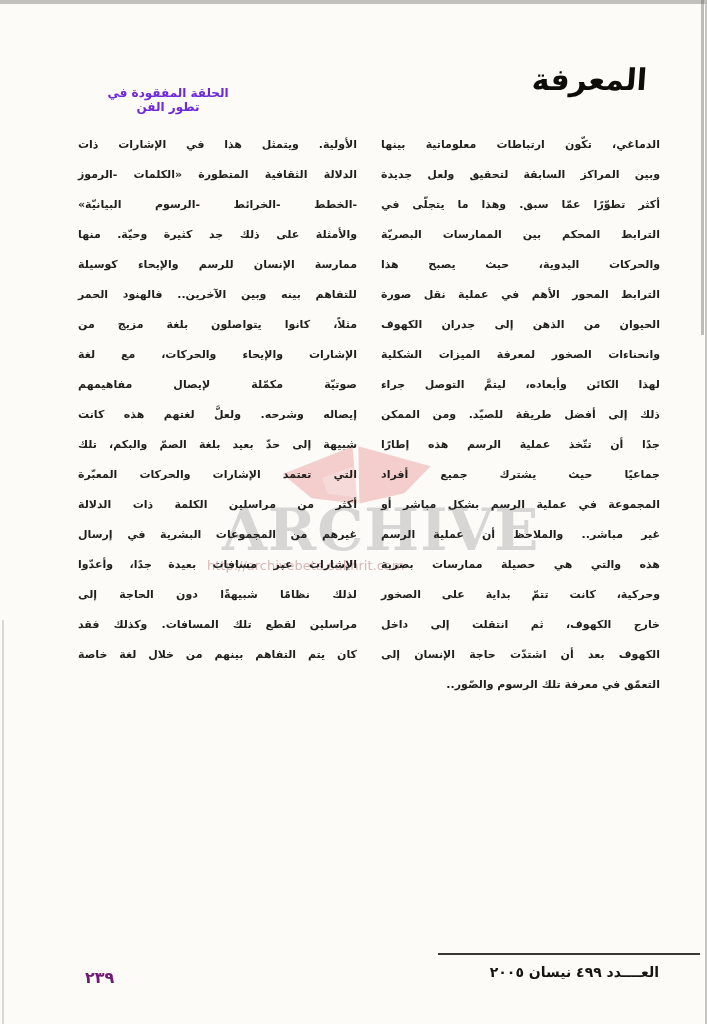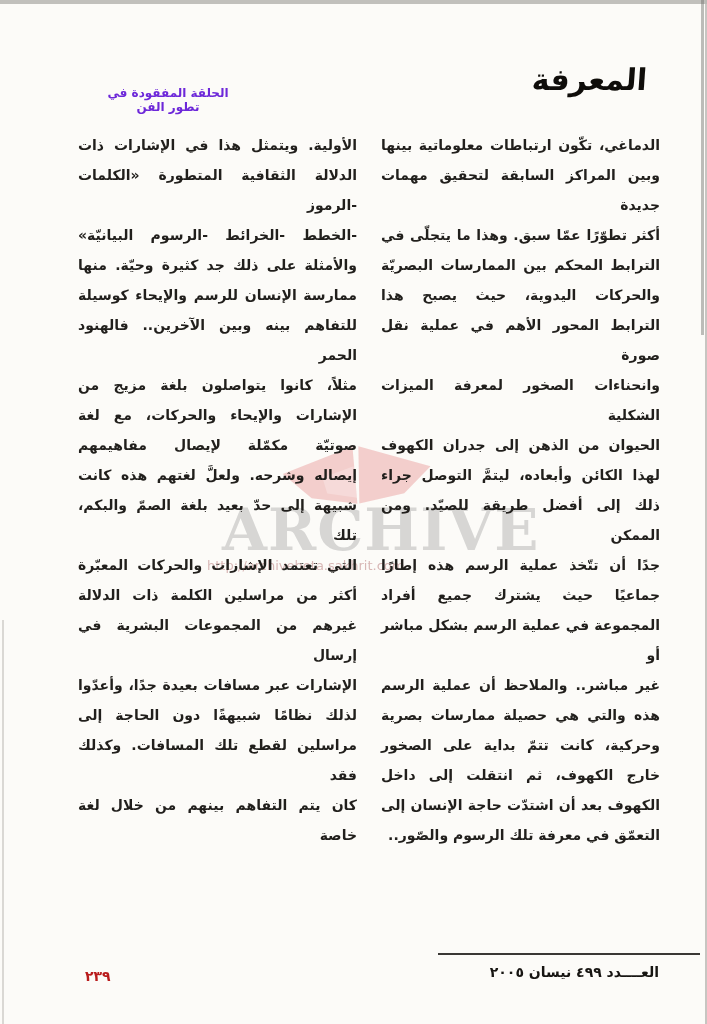--- a/index.html
+++ b/index.html
@@ -42,34 +42,34 @@
   
   .main{
     position:absolute;top:130px;left:0;right:0;
     display:flex;direction:rtl;
     padding:0 47px 0 78px;gap:24px;
   }
   .col{flex:1;min-width:0;}
   .para{margin:0;}
   .tline{
     direction:rtl;
-    font-size:14px;font-weight:bold;line-height:30px;
+    font-size:11px;font-weight:bold;line-height:30px;
     text-align:justify;text-align-last:justify;
     color:#211f1c;
   }
   .tline.lastline{text-align-last:right;}
   
   .footer-rule{position:absolute;top:953px;right:7px;width:262px;height:2px;background:#3a3835;}
   .footer-issue{
     position:absolute;top:964px;right:48px;
     font-size:14px;font-weight:bold;direction:rtl;color:#171512;
   }
   .footer-page{
     position:absolute;top:968px;left:85px;
-    font-size:14px;font-weight:bold;direction:rtl;color:#b91c1c;text-align:center;
+    font-size:16px;font-weight:bold;direction:rtl;color:#701a75;text-align:center;
   }
 </style>
 </head>
 <body>
 
 <div class="page">
 
   <div class="scan-top"></div>
   <div class="scan-right-a"></div>
   <div class="scan-right-b"></div>
@@ -85,27 +85,27 @@
       <polygon points="40,30 72,20 74,52 44,46" fill="#ffffff" opacity="0.25"></polygon>
     </svg>
   </div>
   <div class="wm wm-archive">ARCHIVE</div>
   <div class="wm wm-url">http://archivebeta.sakhrit.com</div>
 
   <div class="main">
     <div class="col">
         <div class="para">
           <div class="tline">الدماغي، تكّون ارتباطات معلوماتية بينها</div>
-          <div class="tline">وبين المراكز السابقة لتحقيق مهمات جديدة</div>
+          <div class="tline">وبين المراكز السابقة لتحقيق ولعل جديدة</div>
           <div class="tline">أكثر تطوّرًا عمّا سبق. وهذا ما يتجلّى في</div>
           <div class="tline">الترابط المحكم بين الممارسات البصريّة</div>
           <div class="tline">والحركات اليدوية، حيث يصبح هذا</div>
           <div class="tline">الترابط المحور الأهم في عملية نقل صورة</div>
+          <div class="tline">الحيوان من الذهن إلى جدران الكهوف</div>
           <div class="tline">وانحناءات الصخور لمعرفة الميزات الشكلية</div>
-          <div class="tline">الحيوان من الذهن إلى جدران الكهوف</div>
           <div class="tline">لهذا الكائن وأبعاده، ليتمَّ التوصل جراء</div>
           <div class="tline">ذلك إلى أفضل طريقة للصيّد. ومن الممكن</div>
           <div class="tline">جدًا أن تتّخذ عملية الرسم هذه إطارًا</div>
           <div class="tline">جماعيًا حيث يشترك جميع أفراد</div>
           <div class="tline">المجموعة في عملية الرسم بشكل مباشر أو</div>
           <div class="tline">غير مباشر.. والملاحظ أن عملية الرسم</div>
           <div class="tline">هذه والتي هي حصيلة ممارسات بصرية</div>
           <div class="tline">وحركية، كانت تتمّ بداية على الصخور</div>
           <div class="tline">خارج الكهوف، ثم انتقلت إلى داخل</div>
           <div class="tline">الكهوف بعد أن اشتدّت حاجة الإنسان إلى</div>

